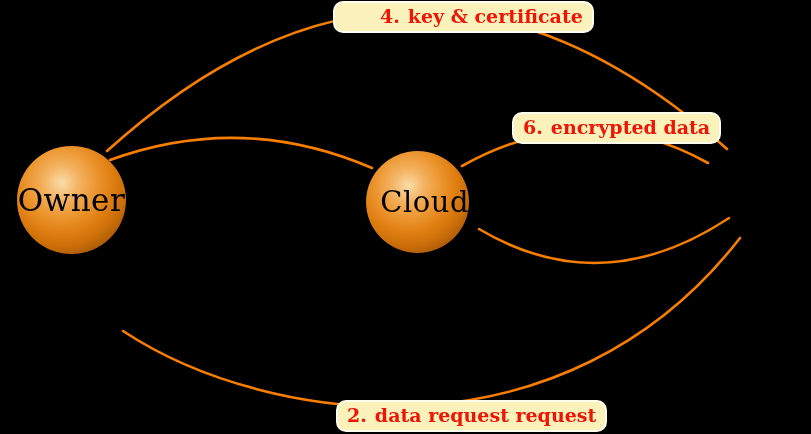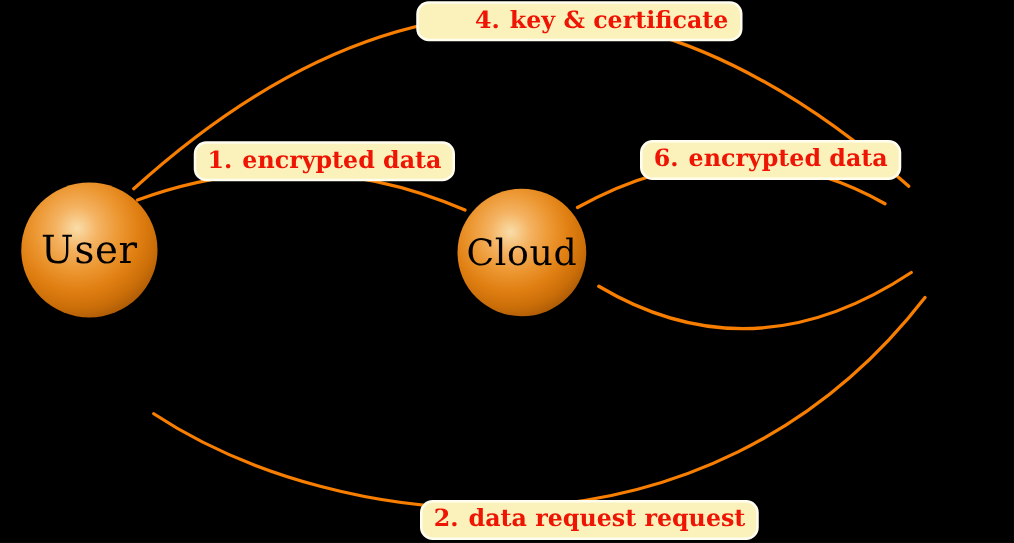--- a/index.html
+++ b/index.html
@@ -38,21 +38,21 @@
     display: flex;
     align-items: center;
     justify-content: center;
   }
   .ball span {
     color: var(--node-text);
     letter-spacing: 0.5px;
   }
   .ball-owner { left: 17px;  top: 146px; width: 109px; height: 108px; }
   .ball-owner span { font-size: 31px; }
-  .ball-cloud { left: 366px; top: 151px; width: 103px; height: 102px; }
+  .ball-cloud { left: 366px; top: 151px; width: 103px; height: 102px; justify-content: flex-end; }
   .ball-cloud span { font-size: 29px; }
   .ball-user  { left: 727px; top: 158px; width: 78px;  height: 78px; }
   .ball-user span { font-size: 26px; }
   .pill {
     position: absolute;
     background: var(--label-bg);
     border: 2px solid var(--label-border);
     border-radius: 10px;
     padding: 2px 9px 3px 9px;
     color: var(--label-text);
@@ -70,33 +70,30 @@
 
   <svg class="edges" width="811" height="434" viewBox="0 0 811 434">
     <path class="edge" d="M 110 160 Q 242 112 372 168"></path>
     <path class="edge" d="M 107 151 Q 415 -128 727 149"></path>
     <path class="edge" d="M 462 166 Q 588 96 708 163"></path>
     <path class="edge" d="M 479 229 Q 602 302 729 218"></path>
     <path class="edge" d="M 123 331 C 270 428, 565 464, 740 238"></path>
   </svg>
 
   <div class="ball ball-owner">
-    <span>User</span>
+    <span>Owner</span>
   </div>
   <div class="ball ball-cloud">
     <span>Cloud</span>
   </div>
 
   <div class="pill" style="left:333px; top:1px;padding-left:45px;">
     <span class="num">4.</span><span>key &amp; certificate</span>
   </div>
 
-  <div class="pill" style="left:155px; top:113px;">
-    <span class="num">1.</span><span>encrypted data</span>
-  </div>
 
   <div class="pill" style="left:512px; top:112px;">
     <span class="num">6.</span><span>encrypted data</span>
   </div>
 
 
   <div class="pill" style="left:336px; top:400px;">
     <span class="num">2.</span><span>data request request</span>
   </div>
 

